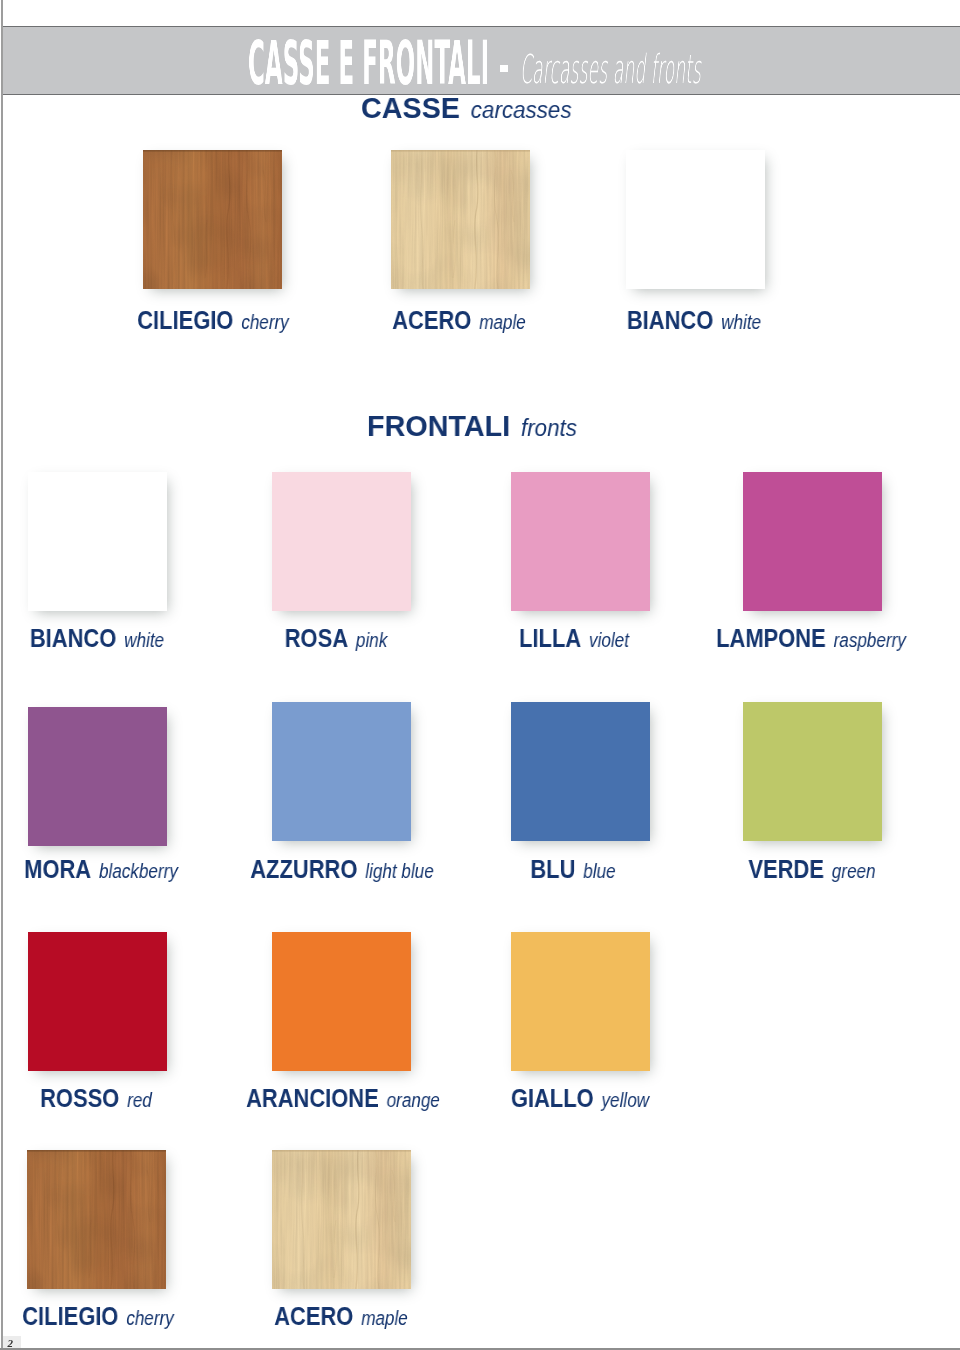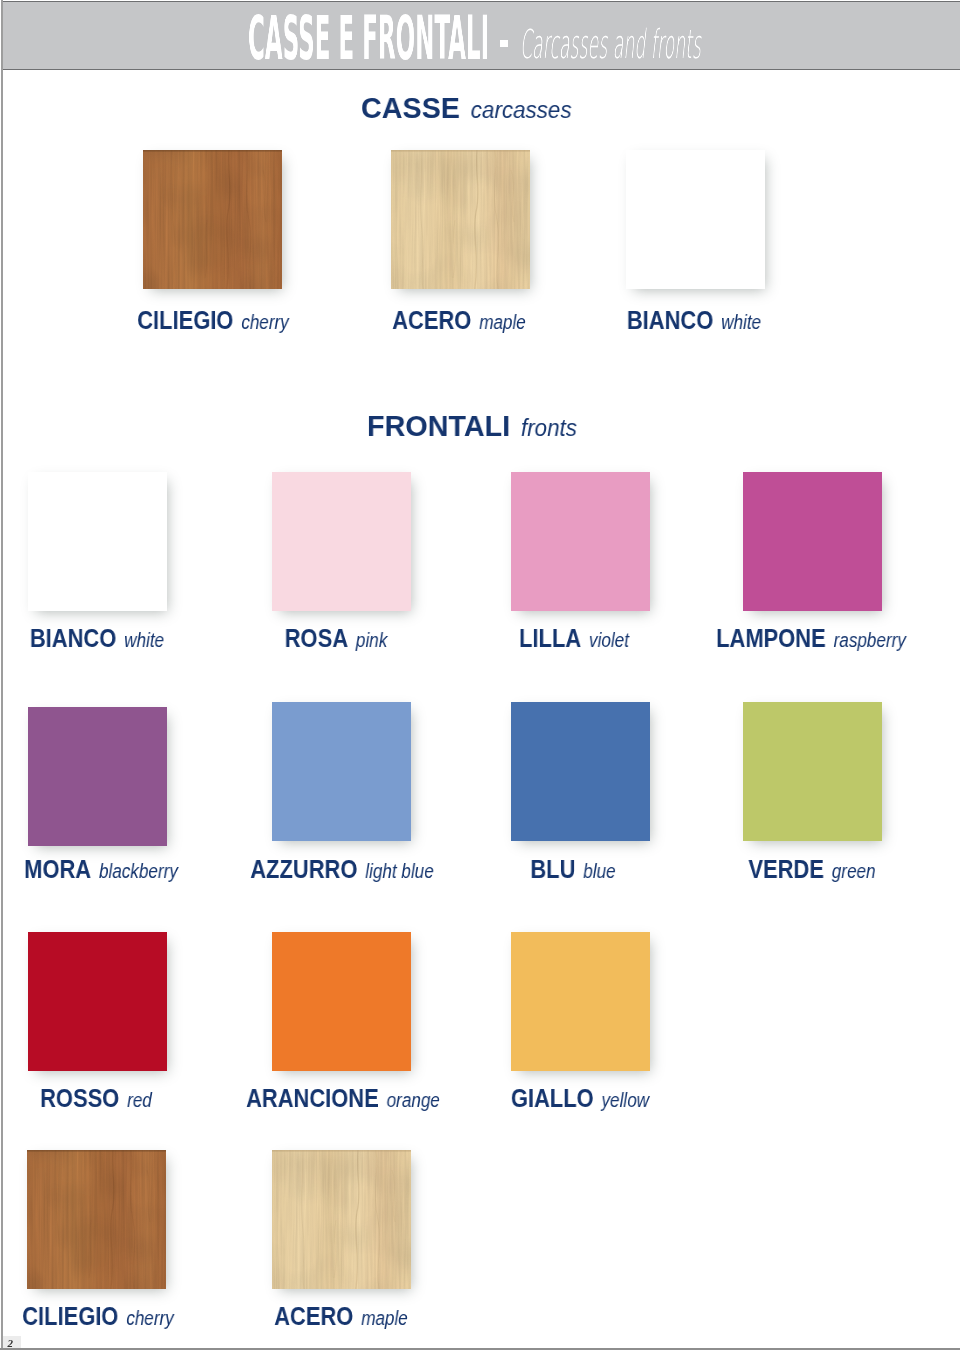--- a/index.html
+++ b/index.html
@@ -99,21 +99,21 @@
     <stop offset="0.42" stop-color="#ecd1a0"></stop>
     <stop offset="0.62" stop-color="#f4dcad"></stop>
     <stop offset="0.80" stop-color="#e9cb9c"></stop>
     <stop offset="1" stop-color="#f0d7a6"></stop>
   </linearGradient>
  </defs>
 </svg>
 
 <div class="page" style="background: rgb(255, 255, 255);">
 
-  <div class="hdr" style="background: rgb(197, 198, 200); border-color: rgb(110, 111, 113);">
+  <div class="hdr" style="background: rgb(197, 198, 200); border-color: rgb(110, 111, 113); margin-top: 25px;">
     <div class="hdr-it" style="color: rgb(255, 255, 255);">CASSE E FRONTALI</div>
     <div class="hdr-dash" style="background: rgb(255, 255, 255);"></div>
     <div class="hdr-en" style="color: rgb(255, 255, 255);">Carcasses and fronts</div>
   </div>
 
   <div class="sec-head" id="sec0" style="left: 360.5px; top: 96.5px; color: rgb(21, 53, 110);">
     <span class="sec-it">CASSE</span>
     <span class="sec-en">carcasses</span>
   </div>
 

